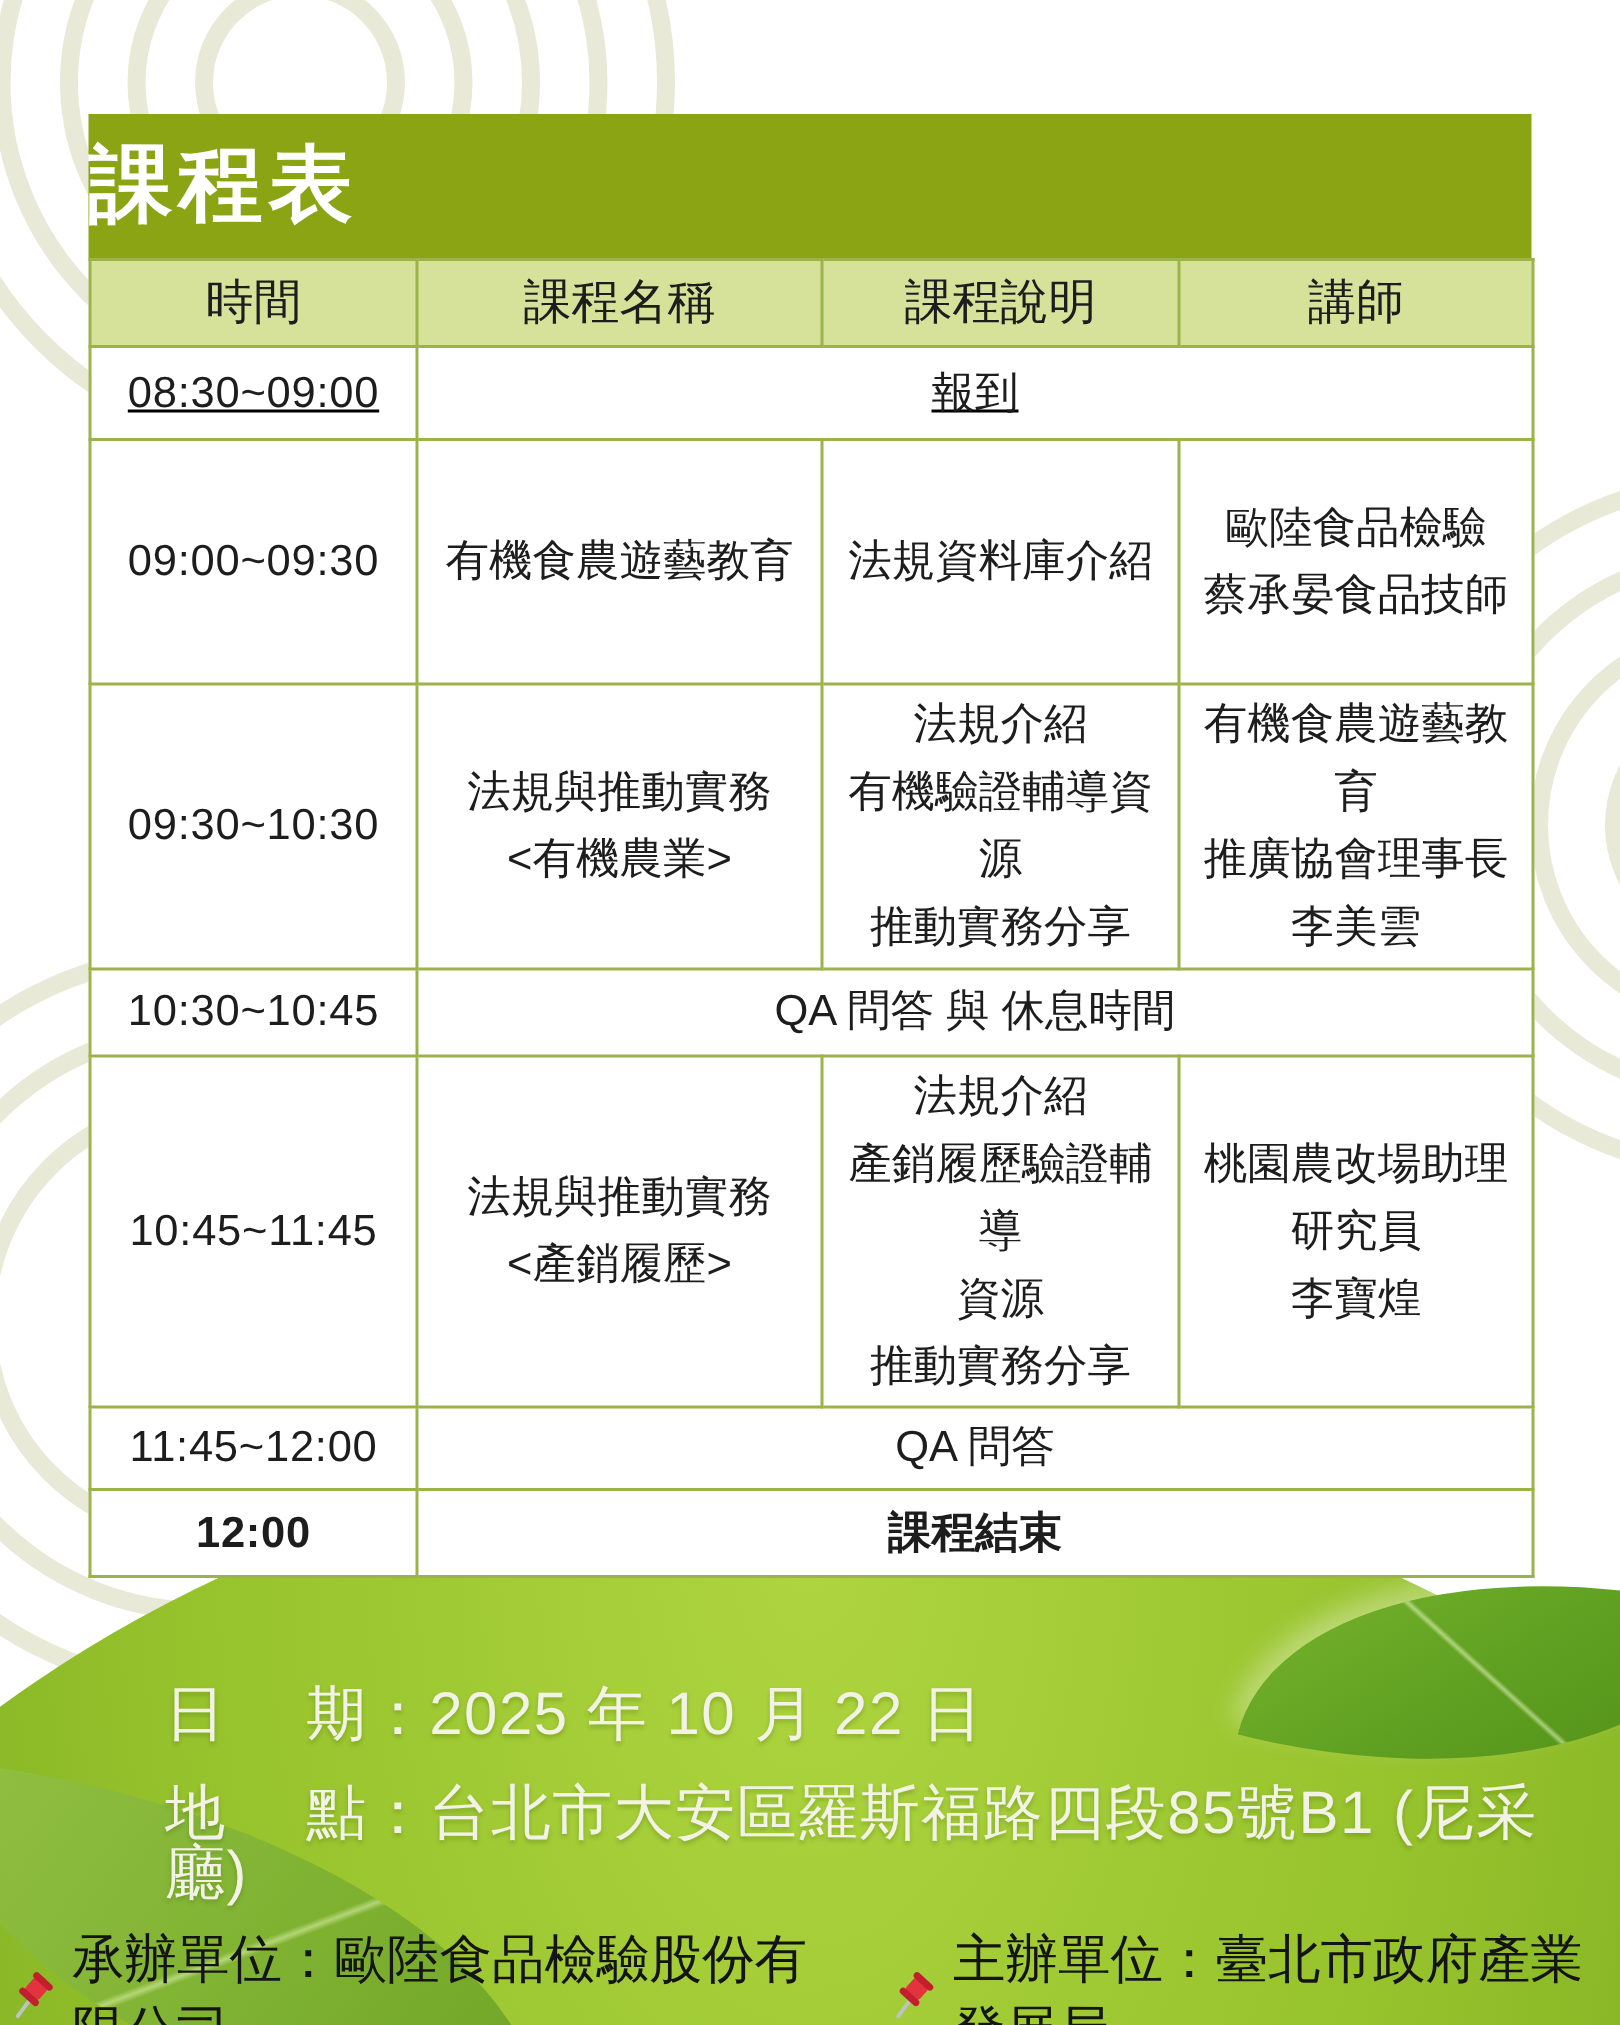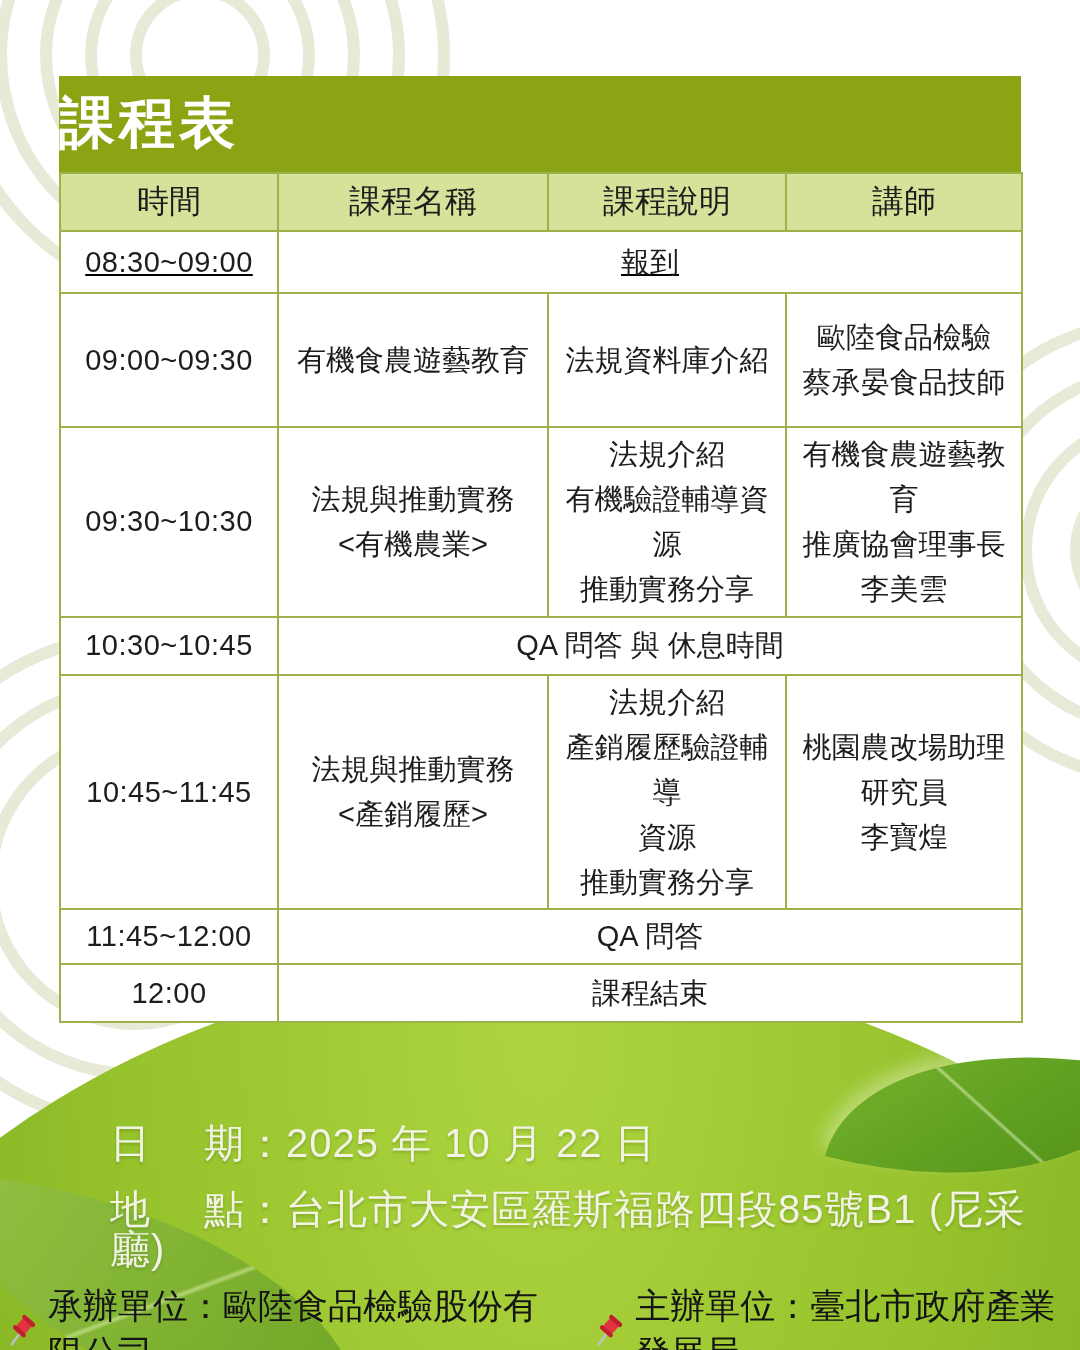--- a/index.html
+++ b/index.html
@@ -38,22 +38,22 @@
   table.sched{border-collapse:collapse;table-layout:fixed;width:962px;background:#ffffff;}
   table.sched col.c1{width:218px;} table.sched col.c2{width:270px;}
   table.sched col.c3{width:238px;} table.sched col.c4{width:236px;}
   table.sched th,table.sched td{
     border:2px solid #9CB24A;text-align:center;vertical-align:middle;
     color:#1d1d1d;white-space:pre-line;padding:4px 6px;box-sizing:border-box;
   }
   table.sched th{background:#D6E29A;font-size:32px;font-weight:normal;height:58px;}
   table.sched td{font-size:29px;line-height:1.55;background:#ffffff;}
   td.time{font-size:31px;letter-spacing:0.5px;}
-  tr.r0{height:62px;text-decoration:underline;} tr.r1{height:134px;} tr.r2{height:138px;}
-  tr.r3{height:58px;} tr.r4{height:184px;} tr.r5{height:42px;} tr.r6{height:58px;}
+  tr.r0{height:62px;text-decoration:underline;} tr.r1{height:163px;} tr.r2{height:138px;}
+  tr.r3{height:58px;} tr.r4{height:184px;} tr.r5{height:42px;} tr.r6{height:58px;font-weight:bold;}
 
   
   .curve{
     position:absolute;left:-330px;top:965px;width:1740px;height:1600px;
     border-radius:50%;z-index:2;
     background:radial-gradient(ellipse at 50% 4%, #AED53F 0%, #96C22C 34%, #7AAC20 62%, #71A31B 100%);
   }
 
   
   .leaf{position:absolute;z-index:3;}

